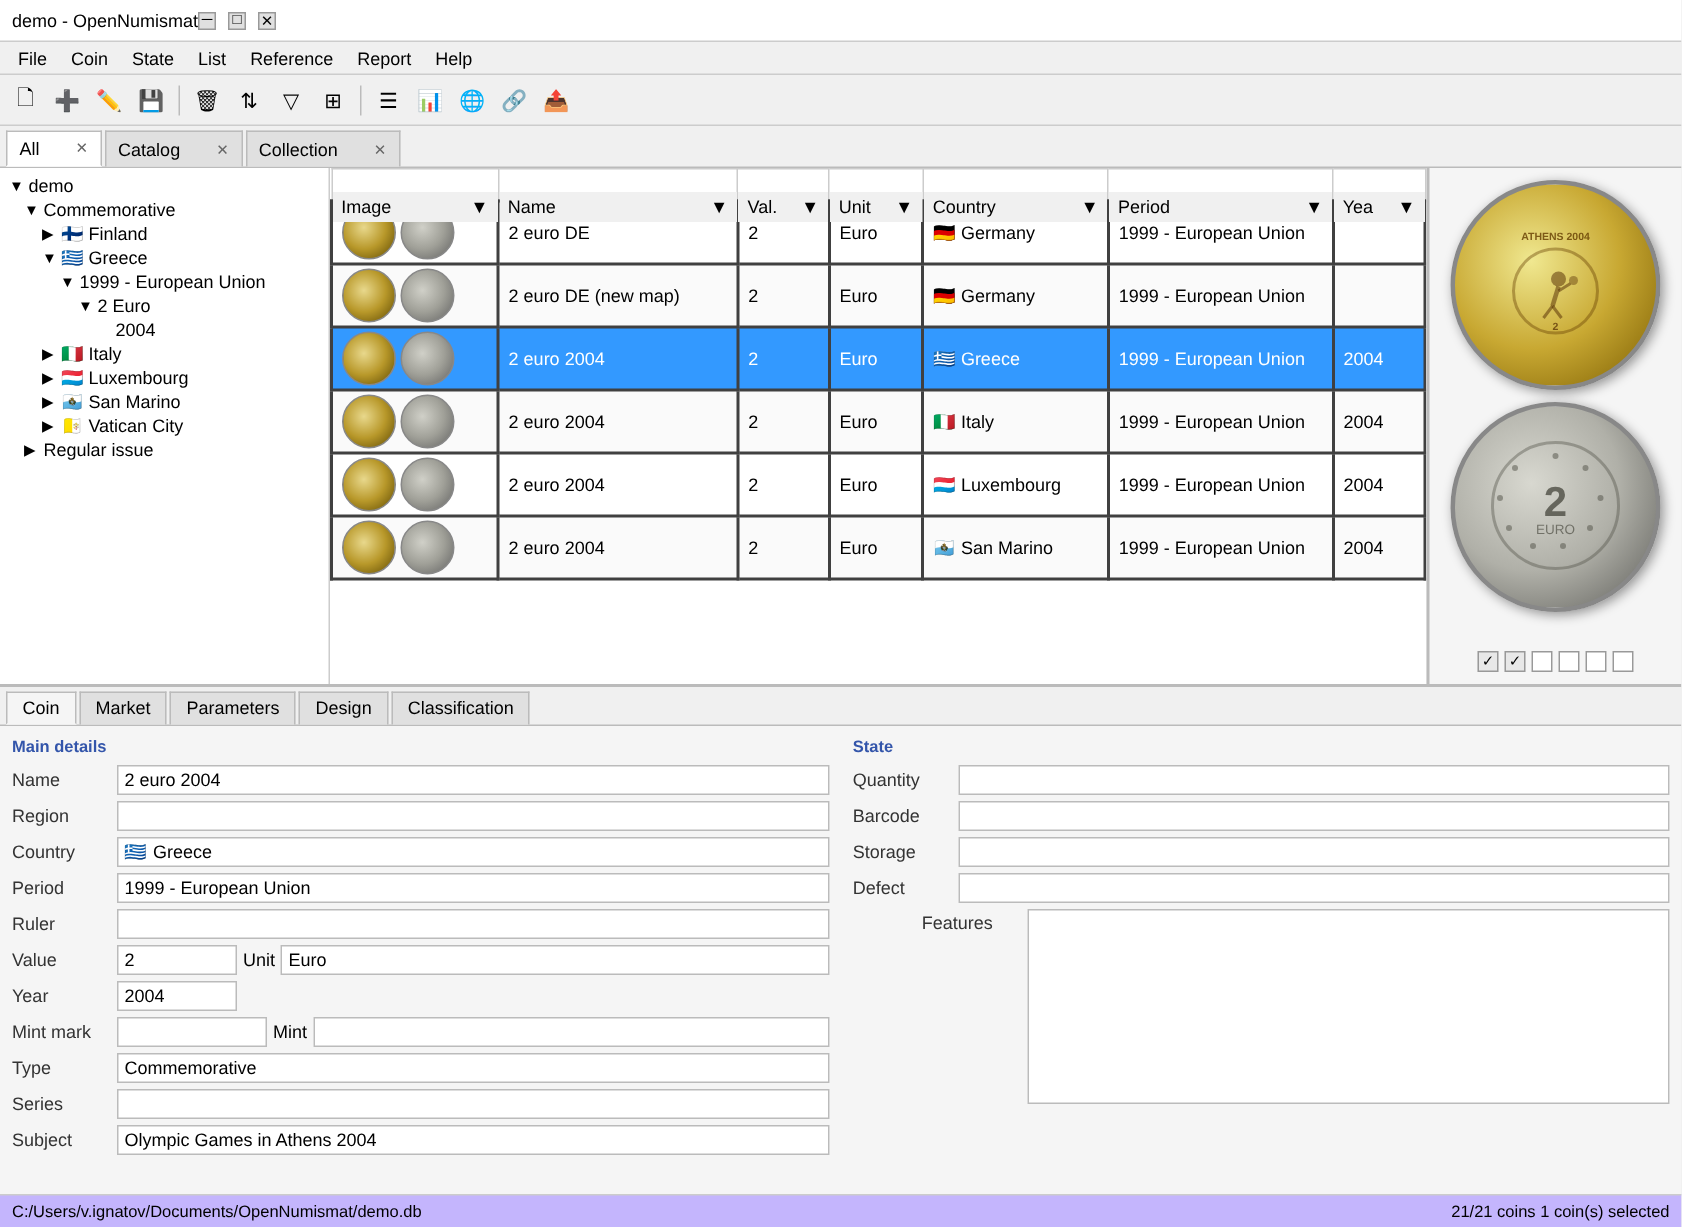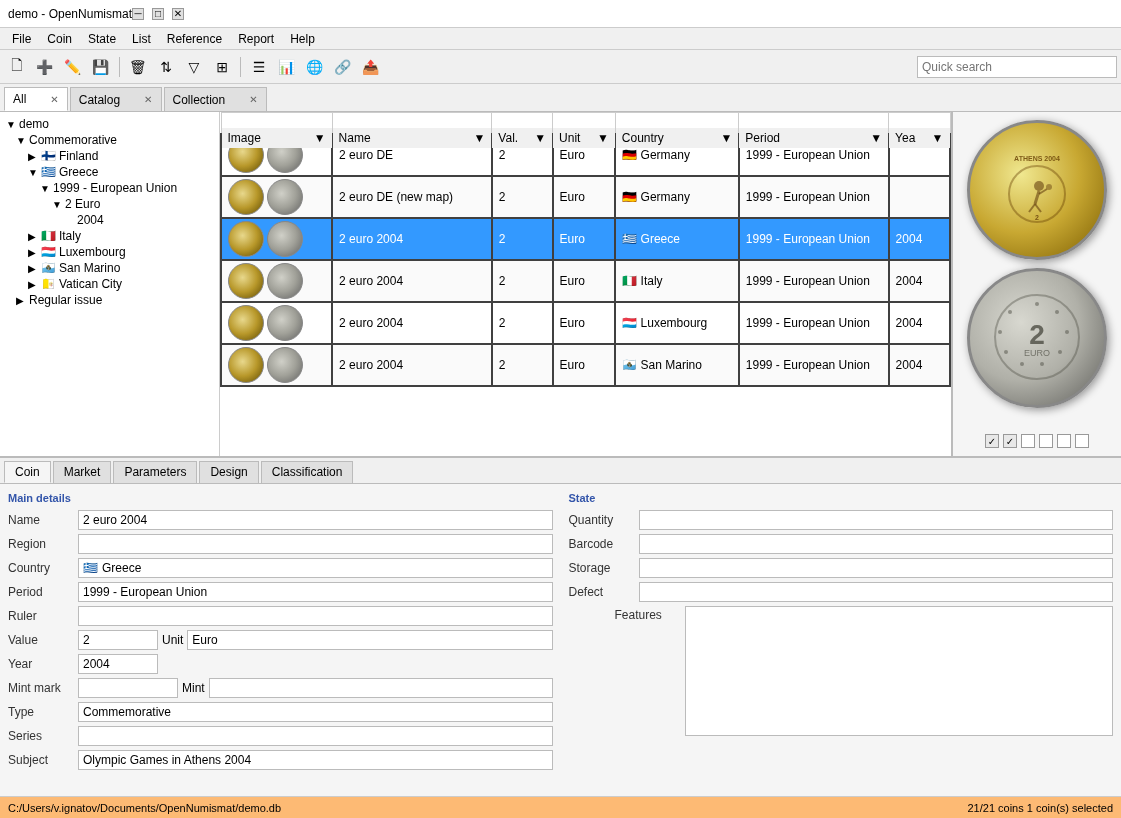--- a/index.html
+++ b/index.html
@@ -67,21 +67,21 @@
     
     #right-panel { width: 170px; border-left: 2px solid #bbb; background: #f5f5f5; display: flex; flex-direction: column; align-items: center; padding: 8px; gap: 8px; overflow: hidden; }
     .coin-large { width: 140px; height: 140px; border-radius: 50%; display: flex; align-items: center; justify-content: center; }
     .coin-obverse { background: radial-gradient(circle at 38% 38%, #f0e890, #c8a832, #7a5c00); border: 3px solid #888; box-shadow: 2px 2px 8px rgba(0,0,0,0.4); }
     .coin-reverse { background: radial-gradient(circle at 38% 38%, #d8d8d0, #b0b0a8, #5c5c58); border: 3px solid #888; box-shadow: 2px 2px 8px rgba(0,0,0,0.4); }
     .coin-inner-text { color: rgba(100,60,0,0.8); font-size: 9px; text-align: center; font-weight: bold; }
     .coin-checkboxes { display: flex; gap: 4px; align-items: center; margin-top: auto; }
     .coin-checkbox { width: 14px; height: 14px; border: 1px solid #999; background: #fff; display: flex; align-items: center; justify-content: center; font-size: 10px; }
 
     
-    #statusbar { height: 22px; background: #fdba74; border-top: 1px solid #ccc; display: flex; align-items: center; padding: 0 8px; justify-content: space-between; font-size: 11px; }
+    #statusbar { height: 22px; background: #c4b5fd; border-top: 1px solid #ccc; display: flex; align-items: center; padding: 0 8px; justify-content: space-between; font-size: 11px; }
 
     
     #app { width: 1121px; height: 818px; display: flex; flex-direction: column; overflow: hidden; }
     #mid-area { display: flex; flex: 1; overflow: hidden; }
   </style>
 </head>
 <body>
 
 <div id="app">
 
@@ -113,21 +113,20 @@
     <button class="tb-btn" title="Delete">🗑</button>
     <button class="tb-btn" title="Sort">⇅</button>
     <button class="tb-btn" title="Filter">▽</button>
     <button class="tb-btn" title="Clone">⊞</button>
     <div class="tb-sep"></div>
     <button class="tb-btn" title="Table view">☰</button>
     <button class="tb-btn" title="Chart">📊</button>
     <button class="tb-btn" title="Map">🌐</button>
     <button class="tb-btn" title="Link">🔗</button>
     <button class="tb-btn" title="Export">📤</button>
-    <input type="text" id="search-box" placeholder="Quick search" style="">
   </div>
 
   <div id="tabs-row">
     <div class="tab active">
       <span>All</span>
       <span class="tab-close">✕</span>
     </div>
     <div class="tab">
       <span>Catalog</span>
       <span class="tab-close">✕</span>

